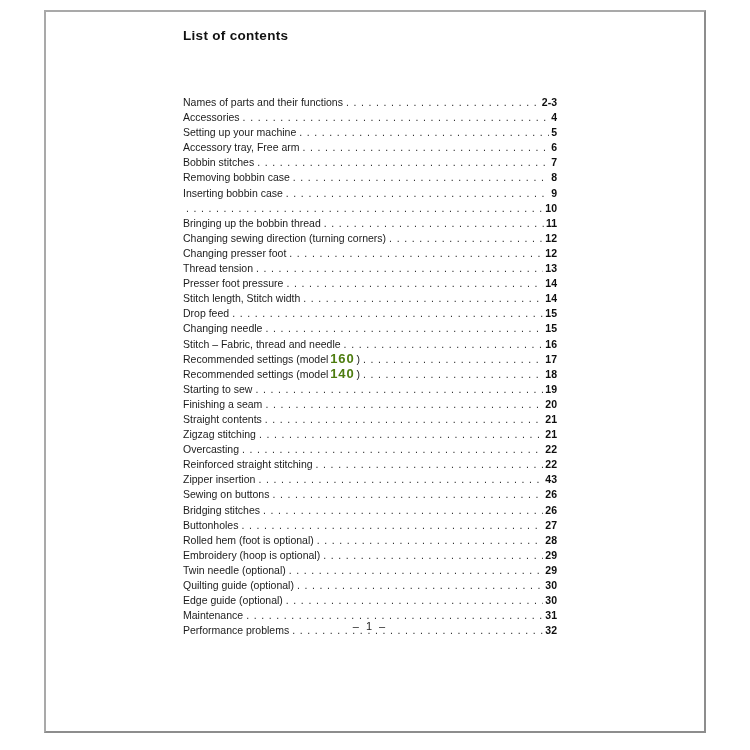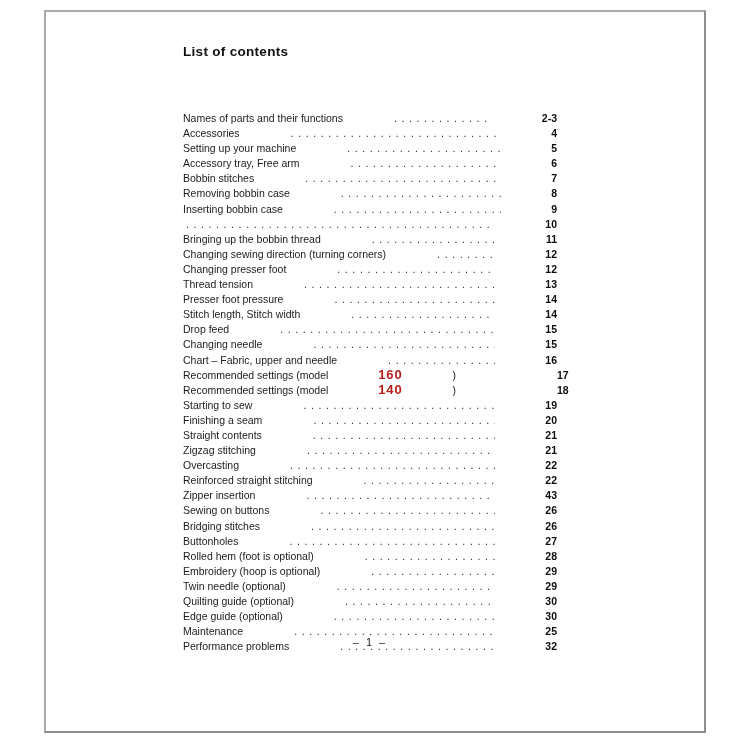--- a/index.html
+++ b/index.html
@@ -17,52 +17,51 @@
     top: 10px;
     width: 658px;
     height: 719px;
     background: #ffffff;
     border: 2px solid #a9a9a9;
     border-right-color: #8d8d8d;
     border-bottom-color: #8d8d8d;
     box-sizing: content-box;
   }
   .content {
-    padding: 32px 0 0 137px;
+    padding: 16px 0 0 137px;
   }
   .doc-title {
     font-size: 13.5px;
     font-weight: bold;
     letter-spacing: 0.3px;
     color: #111;
     margin: 0 0 17px 0;
   }
   .toc {
     width: 374px;
   }
   .toc-row {
     display: flex;
     align-items: baseline;
     height: 15.1px;
     font-size: 10.5px;
     line-height: 15.1px;
     white-space: nowrap;
-    gap: 48px;
   }
   .toc-row .label, .toc-row .suffix {
     flex: 0 0 auto;
     color: #1b1b1b;
   }
   .toc-row .model {
     flex: 0 0 auto;
     font-size: 13px;
     font-weight: bold;
     letter-spacing: 0.8px;
     margin: 0 2px 0 2px;
-    color: #b91c1c;
+    color: #4d7c0f;
   }
   .toc-row .leader {
     flex: 1 1 auto;
     overflow: hidden;
     margin: 0 2px 0 3px;
     color: #2a2a2a;
   }
   .toc-row .leader::after {
     content: "..........................................................................";
     letter-spacing: 4.6px;
@@ -181,21 +180,21 @@
     <span class="leader"></span>
     <span class="page">15</span>
   </div>
         <div class="toc-row">
     <span class="label">Changing needle</span>
 
     <span class="leader"></span>
     <span class="page">15</span>
   </div>
         <div class="toc-row">
-    <span class="label">Chart – Fabric, upper and needle</span>
+    <span class="label">Stitch – Fabric, thread and needle</span>
 
     <span class="leader"></span>
     <span class="page">16</span>
   </div>
         <div class="toc-row">
     <span class="label">Recommended settings (model</span>
     <span class="model">160</span>
     <span class="suffix">)</span>
     <span class="leader"></span>
     <span class="page">17</span>
@@ -294,21 +293,21 @@
         <div class="toc-row">
     <span class="label">Edge guide (optional)</span>
 
     <span class="leader"></span>
     <span class="page">30</span>
   </div>
         <div class="toc-row">
     <span class="label">Maintenance</span>
 
     <span class="leader"></span>
-    <span class="page">25</span>
+    <span class="page">31</span>
   </div>
         <div class="toc-row">
     <span class="label">Performance problems</span>
 
     <span class="leader"></span>
     <span class="page">32</span>
   </div>
       </div>
 
     <div class="footer">– 1 –</div>

